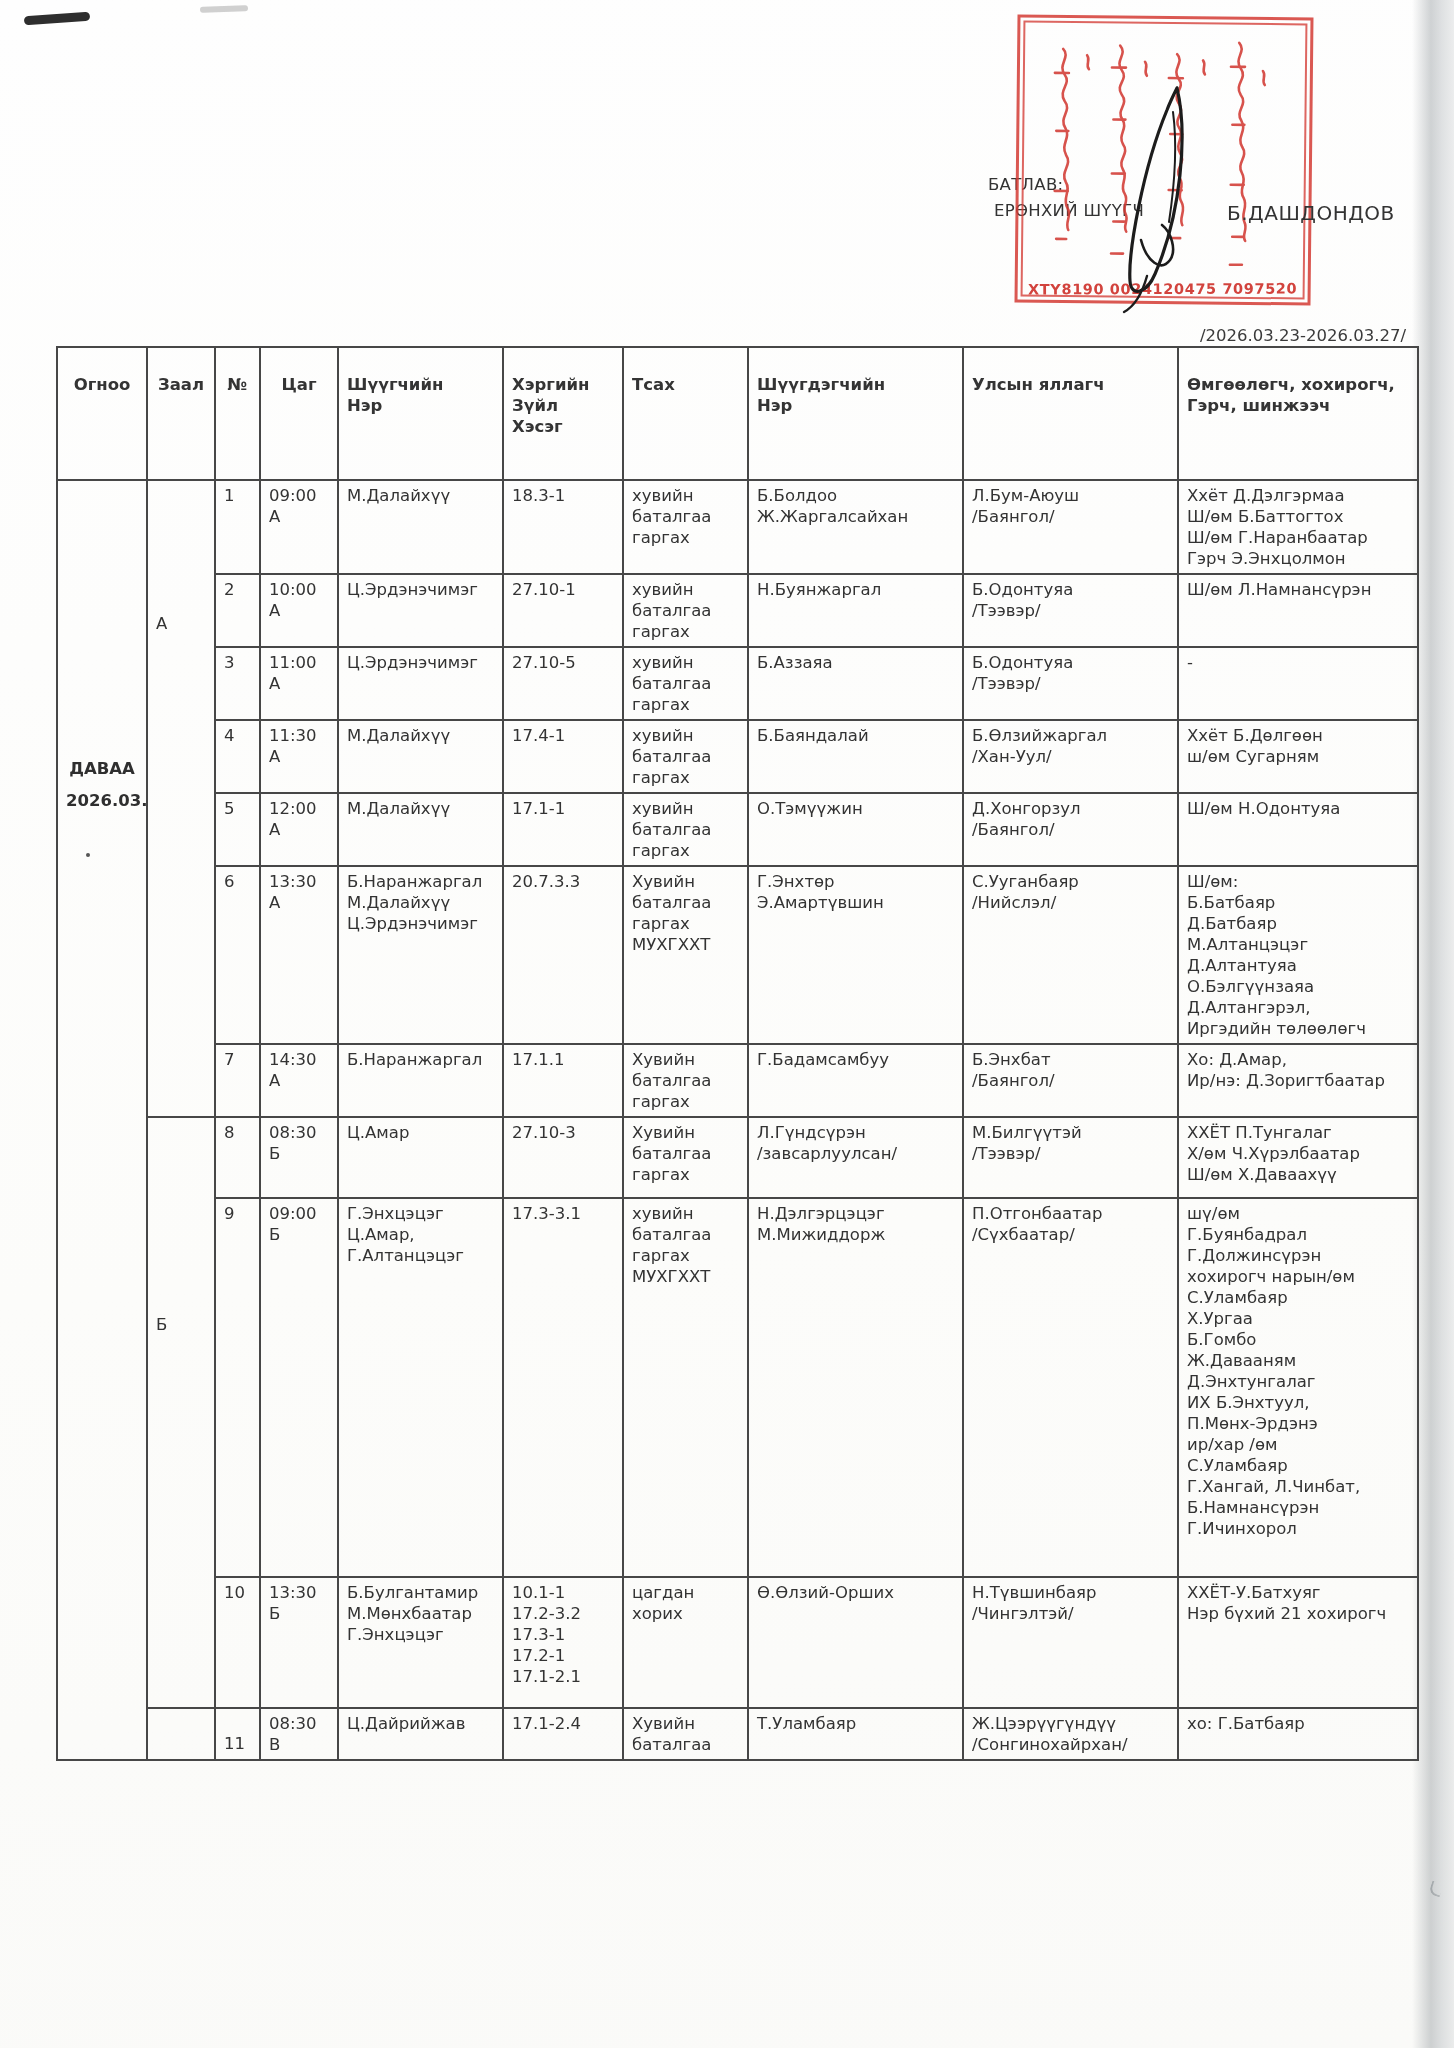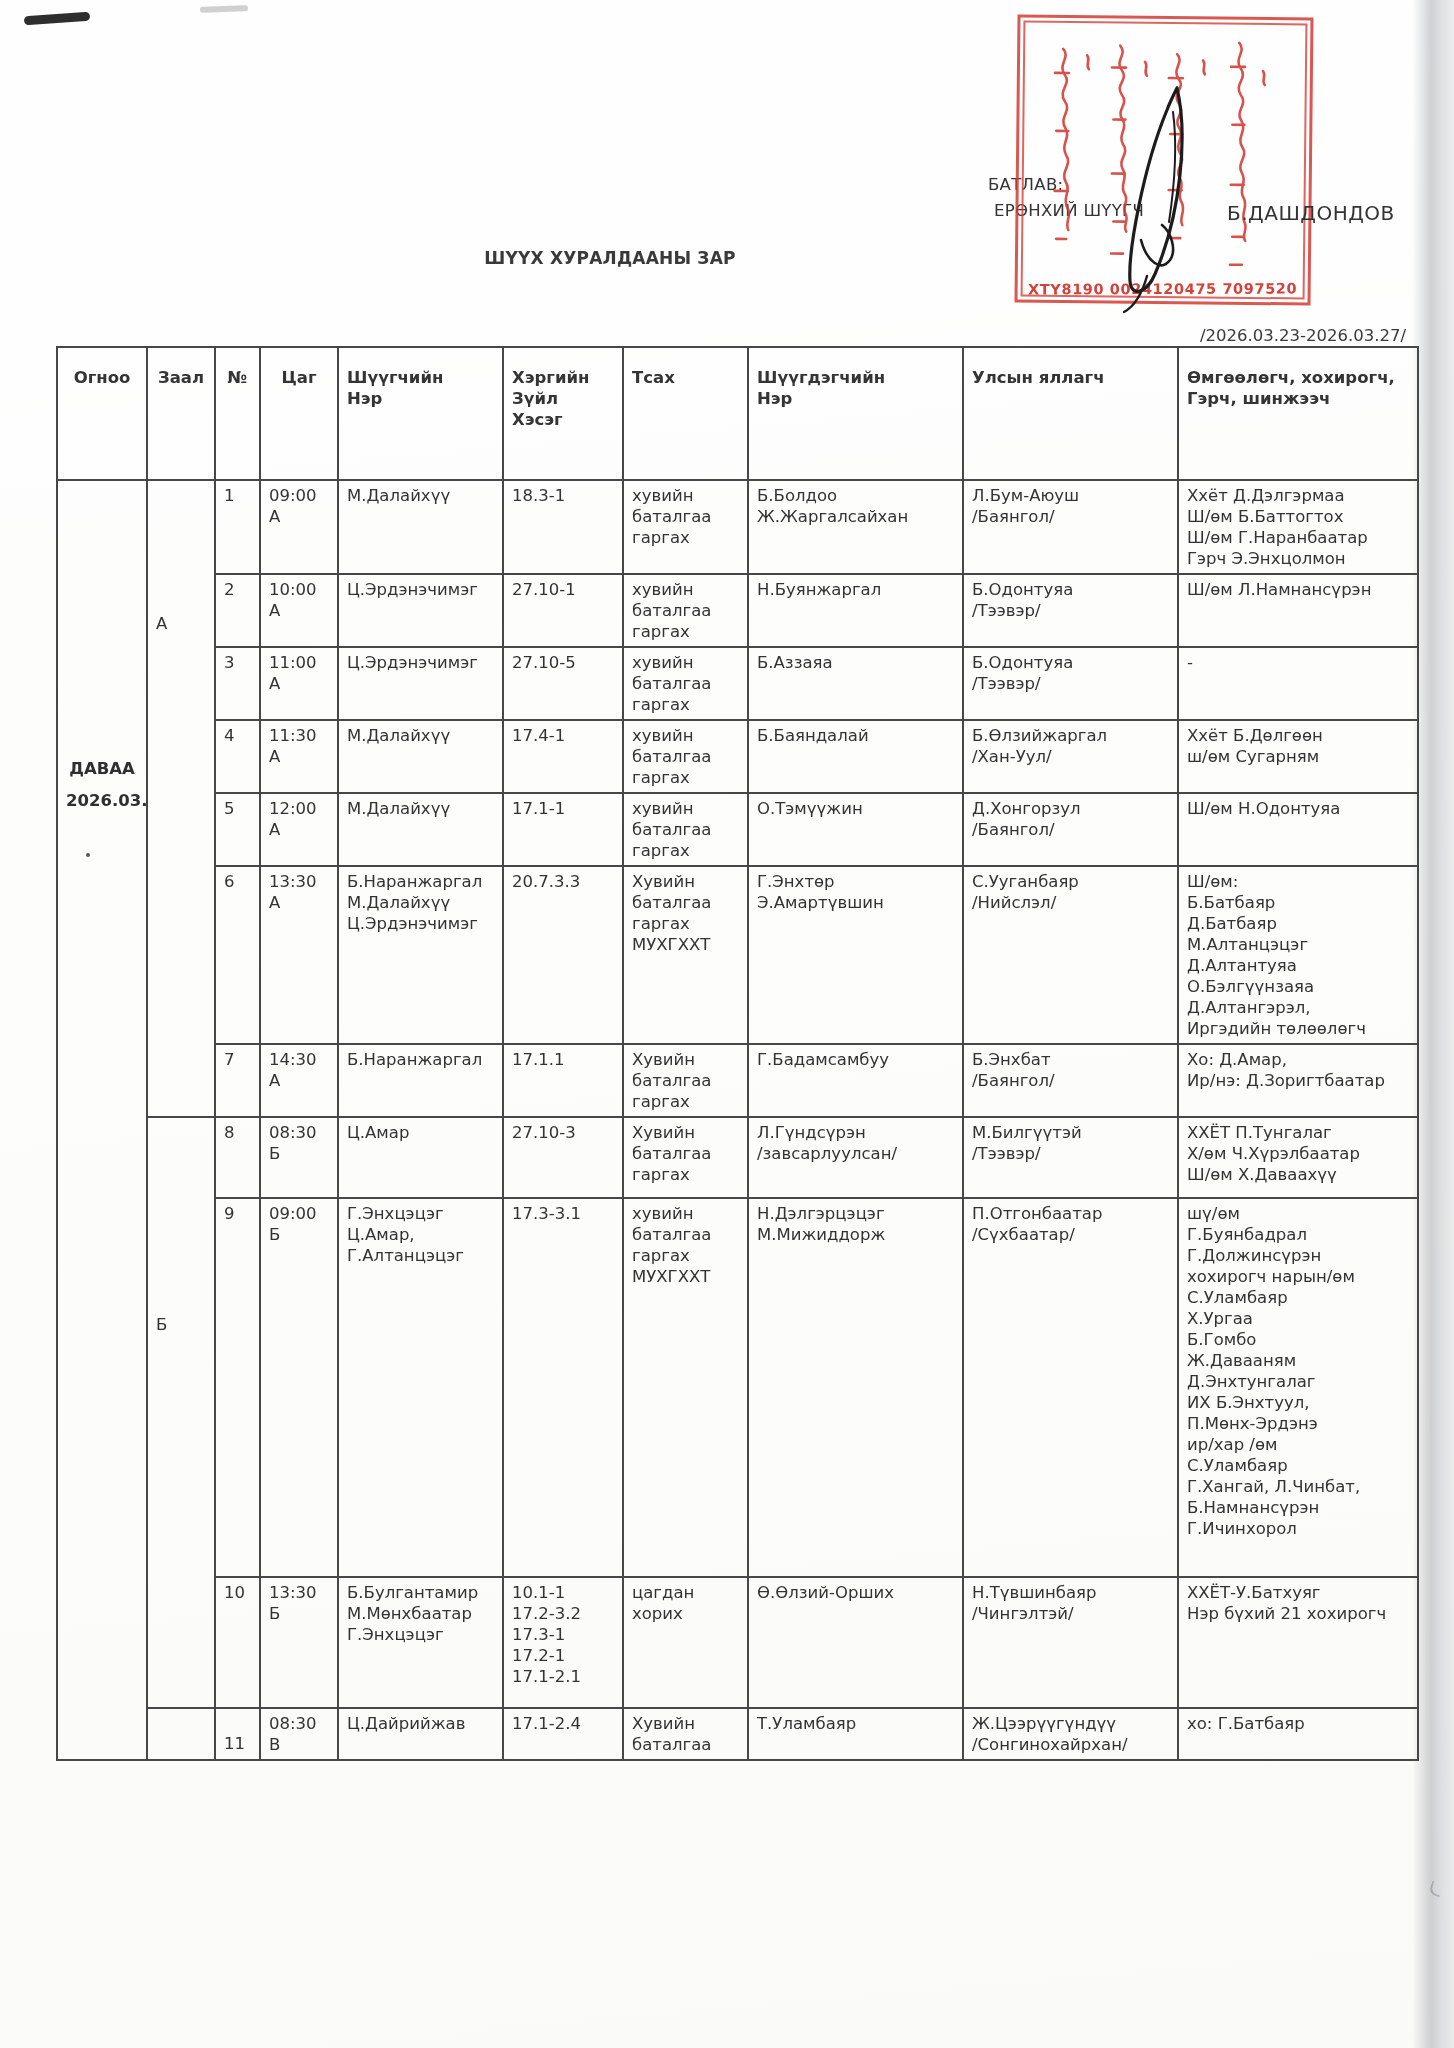--- a/index.html
+++ b/index.html
@@ -45,21 +45,21 @@
     border:2px solid #474747;
     vertical-align:top;
     padding:4px 8px;
     font-size:16.5px;line-height:21px;
     white-space:pre-line;
     font-weight:normal;
     text-align:left;
     color:#333;
     overflow:hidden;
   }
-  .sched th{font-weight:bold;padding-top:19px;color:#343434;}
+  .sched th{font-weight:bold;padding-top:26px;color:#343434;}
   .sched th.c{text-align:center;}
   .num-cell{padding-top:27px;padding-left:15px;}
   .num-cell.low{padding-top:24px;}
   .time-cell{text-align:center;padding-top:6px;}
   .day-cell{vertical-align:top;}
   .day-cell .lbl{margin-top:268px;font-weight:bold;text-align:center;line-height:32px;font-size:16.5px;color:#2f2f2f;}
   .hall-cell{vertical-align:top;text-align:center;font-size:17px;}
   .hall-cell .ha{margin-top:128px;}
   .hall-cell .hb{margin-top:192px;}
 </style>
@@ -100,21 +100,20 @@
   <svg class="signature" viewBox="0 0 150 250">
     <g fill="none" stroke="#1c1c1c" stroke-linecap="round">
       <path stroke-width="3.2" d="M92,16 C103,62 96,142 70,202 C62,221 46,226 45,209 C43,180 58,96 82,38 C85,30 89,22 92,16"></path>
       <path stroke-width="2.6" d="M56,168 C62,190 76,200 85,188 C92,178 86,160 77,153"></path>
       <path stroke-width="2.4" d="M62,204 C57,222 50,234 39,240"></path>
       <path stroke-width="2" d="M88,40 C92,70 90,110 84,150"></path>
     </g>
   </svg>
 
   <div class="title">
-    <div>ШҮҮХ ХУРАЛДААНЫ ЗАР</div>
   </div>
 
   <div class="date-range">/2026.03.23-2026.03.27/</div>
 
   <table class="sched">
     <colgroup>
       <col style="width:90px">
         <col style="width:68px">
         <col style="width:45px">
         <col style="width:78px">

